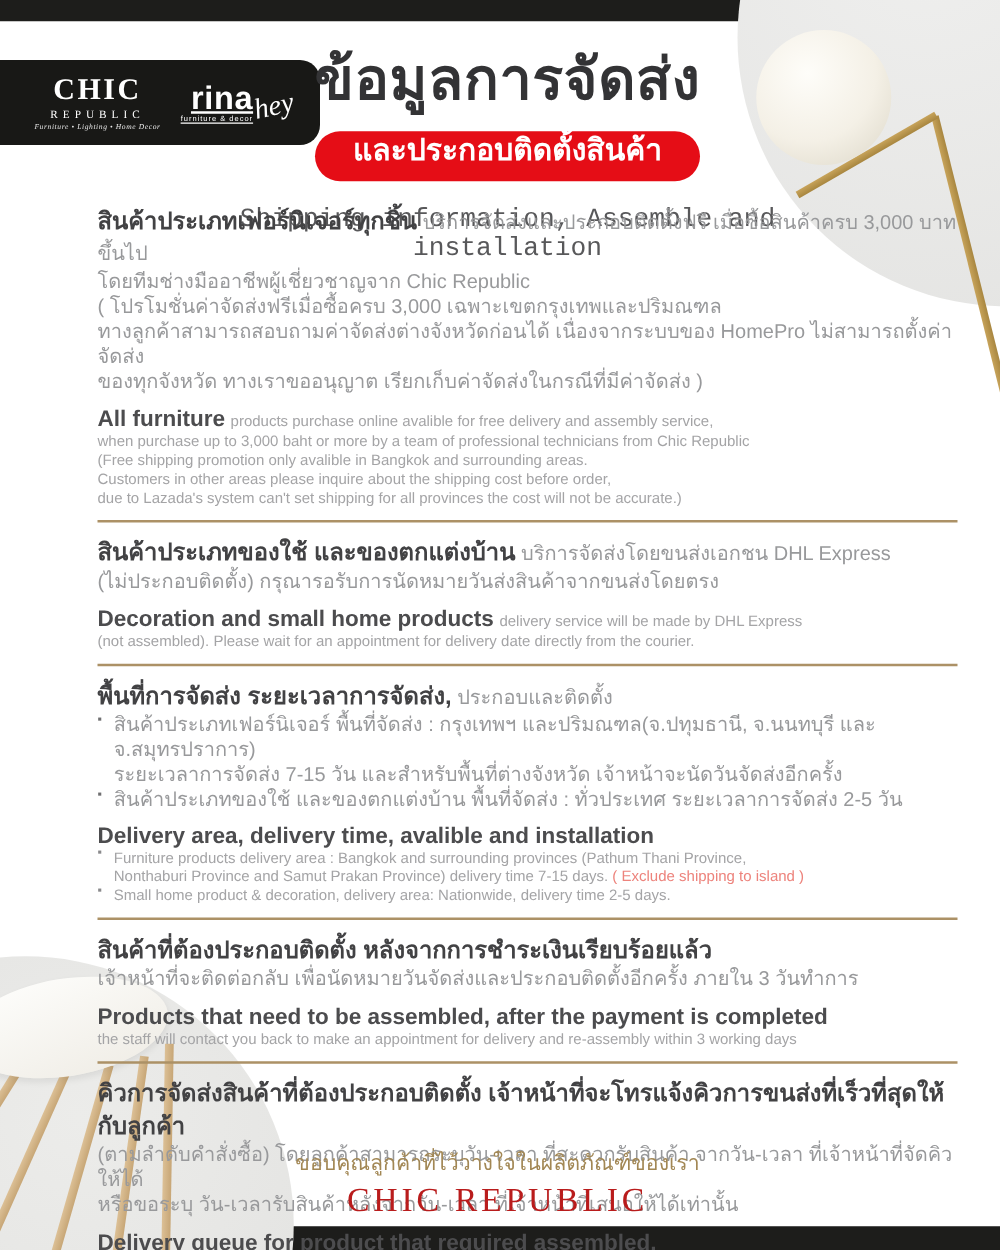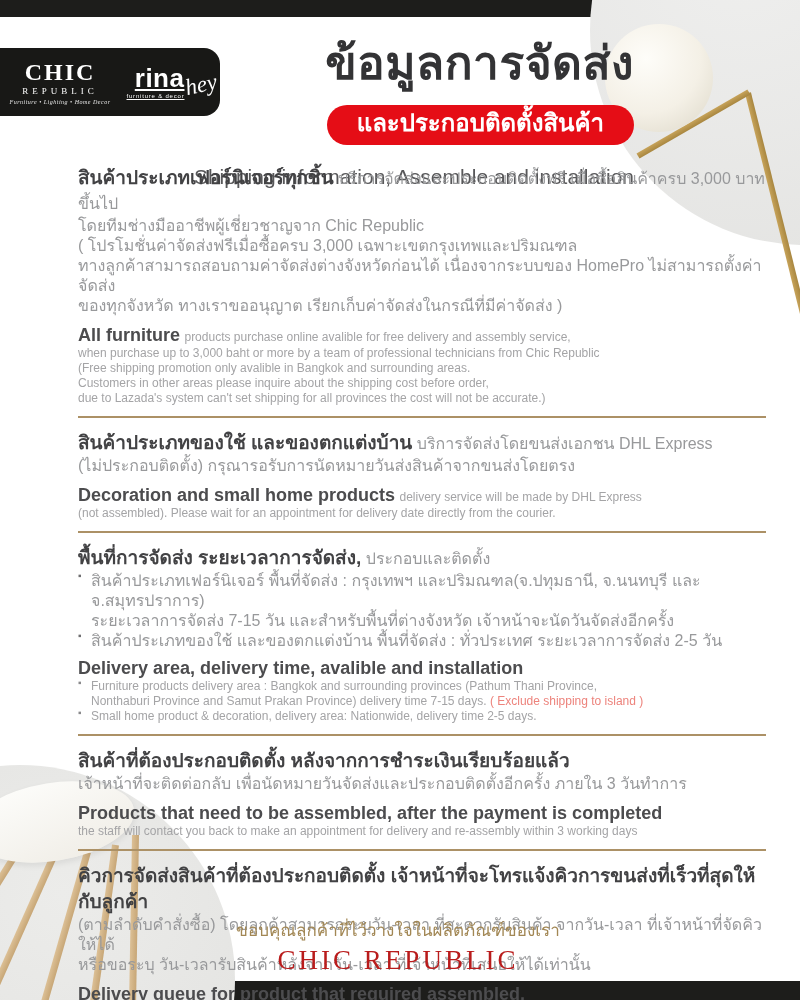--- a/index.html
+++ b/index.html
@@ -27,34 +27,34 @@
                background:linear-gradient(165deg,#fefefc, #efece5); transform:rotate(-9deg); z-index:3;
                box-shadow:0 3px 6px rgba(0,0,0,0.08); }
   .leg { position:absolute; width:7px; height:190px; background:linear-gradient(90deg,#dcc096,#c7a676); transform-origin:top center; z-index:2; }
   .leg1 { left:18px;  top:845px; transform:rotate(32deg); }
   .leg2 { left:52px;  top:852px; transform:rotate(24deg); }
   .leg3 { left:84px;  top:852px; transform:rotate(16deg); }
   .leg4 { left:112px; top:845px; transform:rotate(8deg); }
   .leg5 { left:132px; top:835px; transform:rotate(1deg); }
 
   
-  .logo-box { position:absolute; left:0; top:48px; width:220px; height:68px; background:#181816;
+  .logo-box { position:absolute; left:0; top:48px; width:256px; height:68px; background:#181816;
               border-radius:0 16px 16px 0; z-index:4; display:flex; align-items:center; justify-content:center; gap:16px; color:#fff; }
   .chic-logo { text-align:center; line-height:1; }
   .chic-name { font-family:"Liberation Serif","DejaVu Serif",serif; font-size:24px; letter-spacing:2px; font-weight:600; }
   .chic-sub  { font-family:"Liberation Serif","DejaVu Serif",serif; font-size:9px; letter-spacing:4px; margin-top:3px; }
   .chic-tag  { font-family:"Liberation Serif","DejaVu Serif",serif; font-style:italic; font-size:6px; letter-spacing:0.5px; margin-top:3px; color:#e8e8e8; }
   .rina-logo { position:relative; text-align:right; line-height:1; padding-right:26px;text-decoration:underline; }
   .rina-name { font-size:26px; font-weight:800; letter-spacing:0.5px; }
   .rina-tag  { font-size:6px; letter-spacing:0.8px; margin-top:2px; }
   .rina-hey  { position:absolute; right:-6px; top:8px; font-family:"Liberation Serif","DejaVu Serif",serif;
                font-style:italic; font-size:23px; transform:rotate(-12deg); }
 
   
-  .header-center { position:absolute; left:154px; top:26px; width:480px; text-align:right; z-index:5; }
+  .header-center { position:absolute; left:166px; top:26px; width:480px; text-align:center; z-index:5;font-family:Liberation Mono, monospace; }
   .page-title { font-size:46px; font-weight:800; color:#333335; letter-spacing:0.5px; }
   .badge { display:inline-block; margin-top:6px; background:#e50d16; color:#fff; font-weight:700;
            font-size:24px; line-height:1; padding:6px 30px 10px; border-radius:24px; }
   .subtitle { margin-top:20px; font-size:21px; color:#58585a; }
 
   
   .content { position:absolute; left:78px; top:165px; width:694px; z-index:5; }
   .th-head  { font-size:19px; font-weight:700; color:#424244; }
   .th-light { font-size:16px; color:#98999b; line-height:20px; }
   .th-line1 { line-height:25px; }

